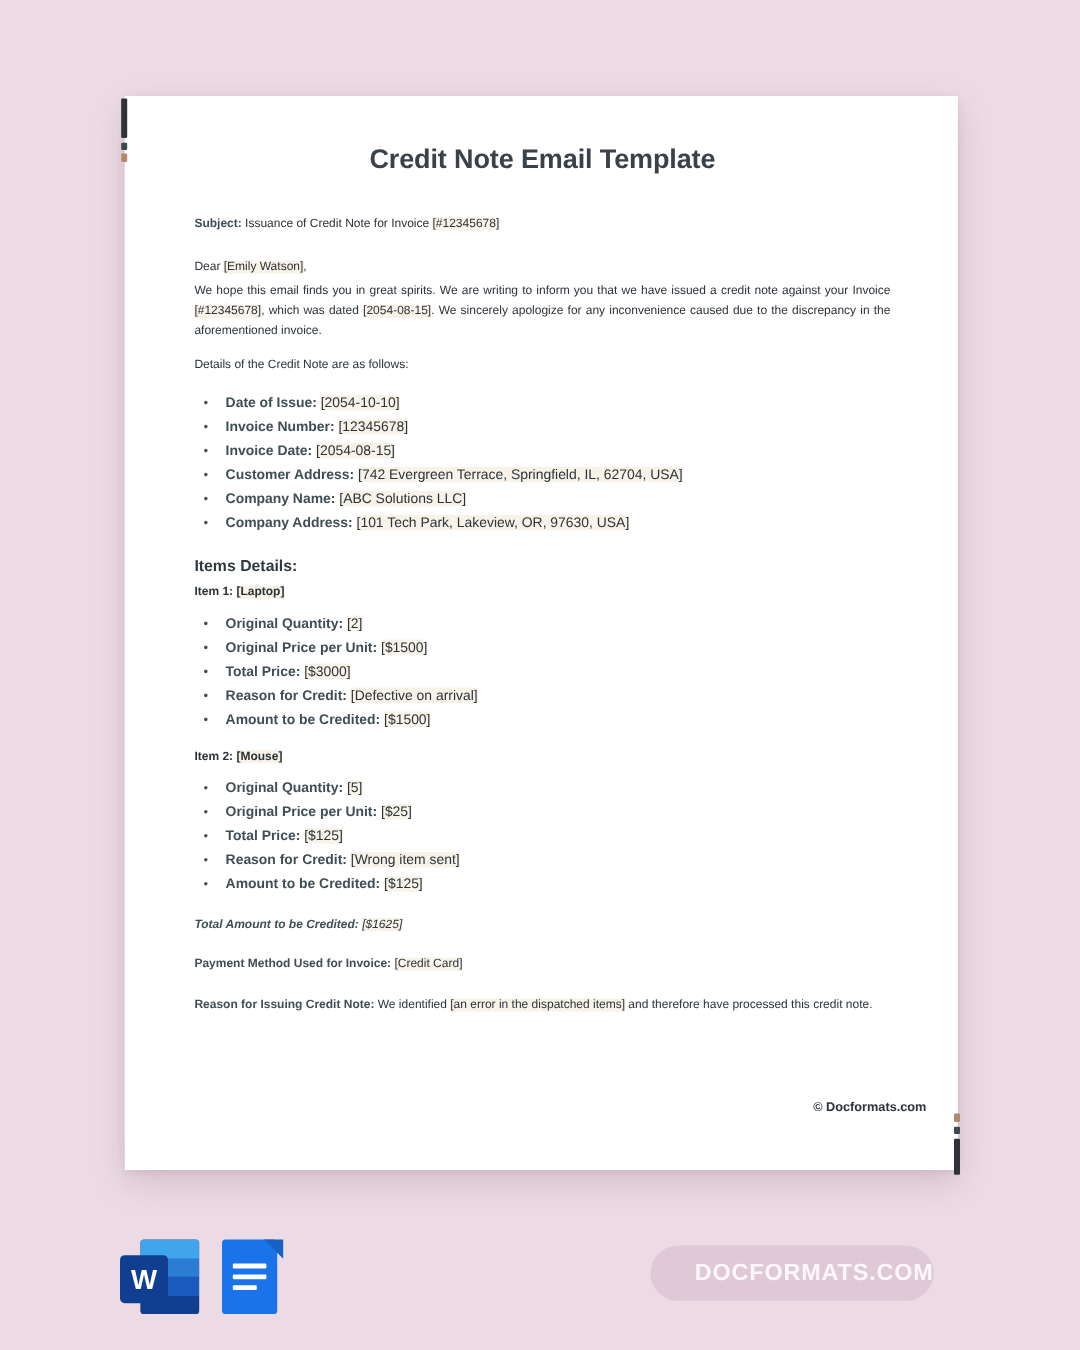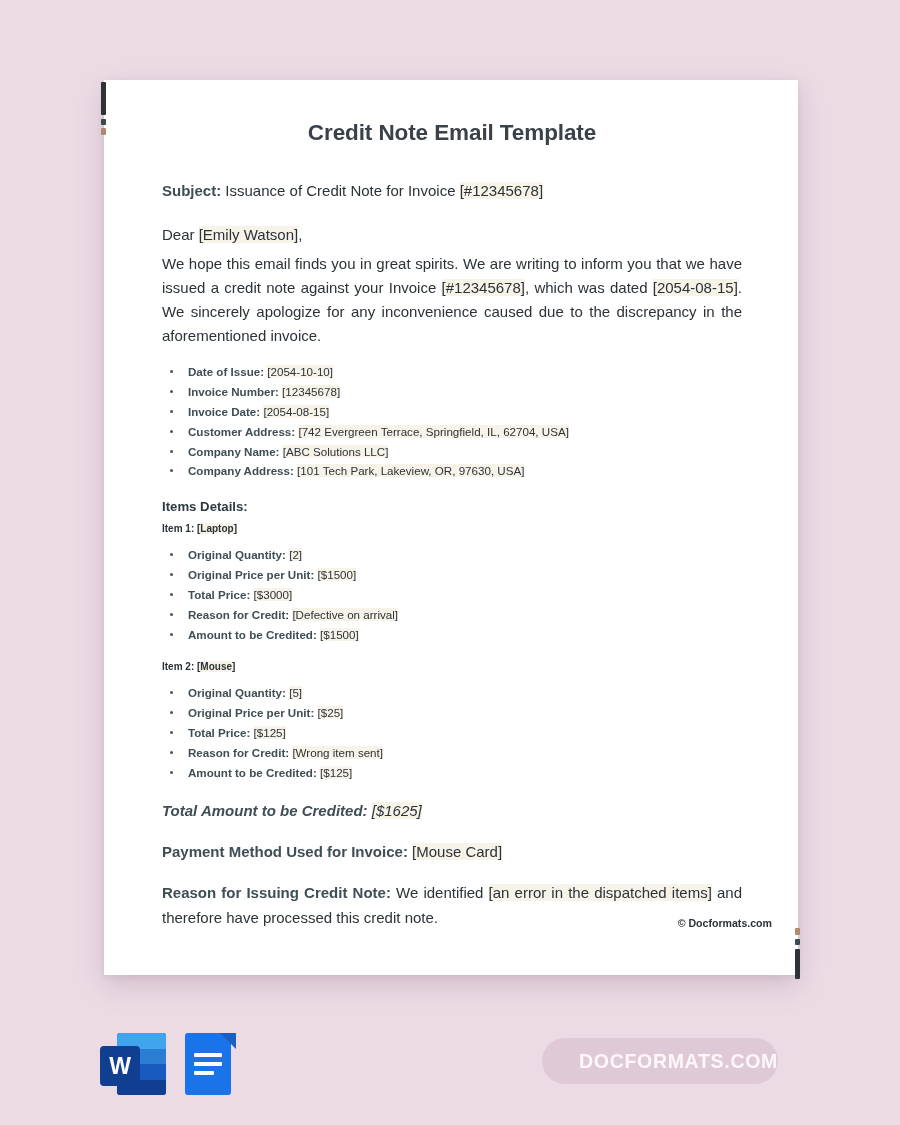--- a/index.html
+++ b/index.html
@@ -55,21 +55,21 @@
   .doc-title {
     text-align: center;
     font-size: 22.5px;
     font-weight: bold;
     color: #3a4149;
     letter-spacing: -0.1px;
     margin-bottom: 33px;
   }
 
   .doc-text {
-    font-size: 15px;
+    font-size: 10px;
     line-height: 1.62;
     color: #2b3238;
   }
 
   .lbl {
     font-weight: bold;
     color: #3f4e54;
   }
 
   .hl {
@@ -255,20 +255,21 @@
   </p>
 
   <p class="doc-text tight">
     <span>Dear </span><span class="hl">[Emily Watson]</span><span>,</span>
   </p>
 
   <p class="doc-text block justified">
     <span>We hope this email finds you in great spirits. We are writing to inform you that we have issued a credit note against your Invoice </span><span class="hl">[#12345678]</span><span>, which was dated </span><span class="hl">[2054-08-15]</span><span>. We sincerely apologize for any inconvenience caused due to the discrepancy in the aforementioned invoice.</span>
   </p>
 
+  <p class="doc-text block">Details of the Credit Note are as follows:</p>
 
   <ul class="bullets">
     <li><span class="lbl">Date of Issue:</span> <span class="hl">[2054-10-10]</span></li>
     <li><span class="lbl">Invoice Number:</span> <span class="hl">[12345678]</span></li>
     <li><span class="lbl">Invoice Date:</span> <span class="hl">[2054-08-15]</span></li>
     <li><span class="lbl">Customer Address:</span> <span class="hl">[742 Evergreen Terrace, Springfield, IL, 62704, USA]</span></li>
     <li><span class="lbl">Company Name:</span> <span class="hl">[ABC Solutions LLC]</span></li>
     <li><span class="lbl">Company Address:</span> <span class="hl">[101 Tech Park, Lakeview, OR, 97630, USA]</span></li>
   </ul>
 
@@ -296,21 +297,21 @@
     <li><span class="lbl">Total Price:</span> <span class="hl">[$125]</span></li>
     <li><span class="lbl">Reason for Credit:</span> <span class="hl">[Wrong item sent]</span></li>
     <li><span class="lbl">Amount to be Credited:</span> <span class="hl">[$125]</span></li>
   </ul>
 
   <p class="doc-text block" style="margin-bottom:17px;font-style:italic;">
     <span class="lbl">Total Amount to be Credited:</span> <span class="hl">[$1625]</span>
   </p>
 
   <p class="doc-text block" style="margin-bottom:17px;">
-    <span class="lbl">Payment Method Used for Invoice:</span> <span class="hl">[Mouse Card]</span>
+    <span class="lbl">Payment Method Used for Invoice:</span> <span class="hl">[Credit Card]</span>
   </p>
 
   <p class="doc-text justified">
     <span class="lbl">Reason for Issuing Credit Note:</span><span> We identified </span><span class="hl">[an error in the dispatched items]</span><span> and therefore have processed this credit note.</span>
   </p>
 
   <div class="doc-footer">© Docformats.com</div>
 </div>
 
 <div class="marker mk-left-main"></div>

